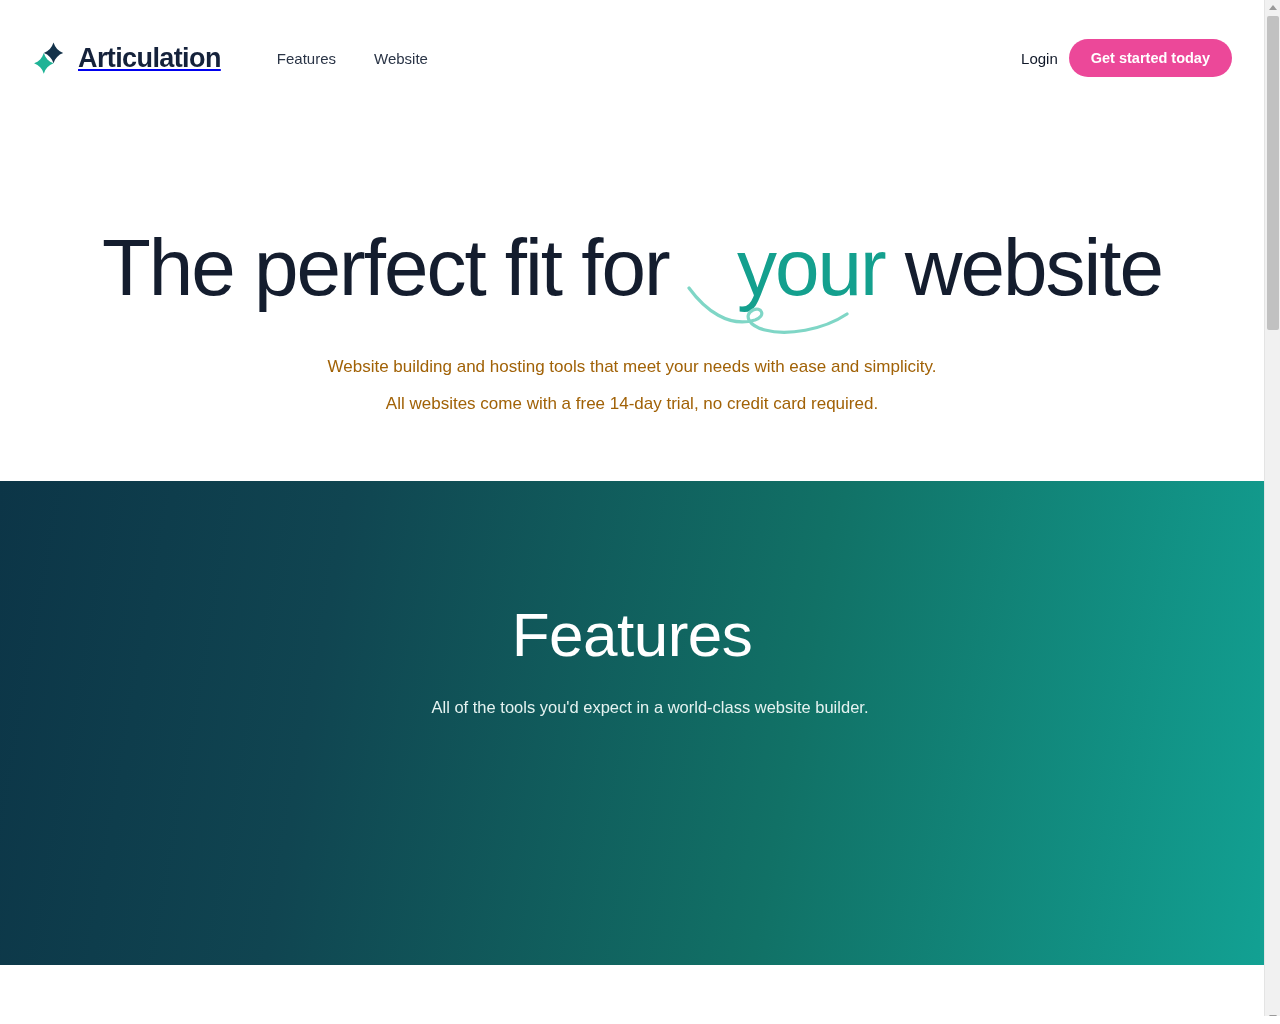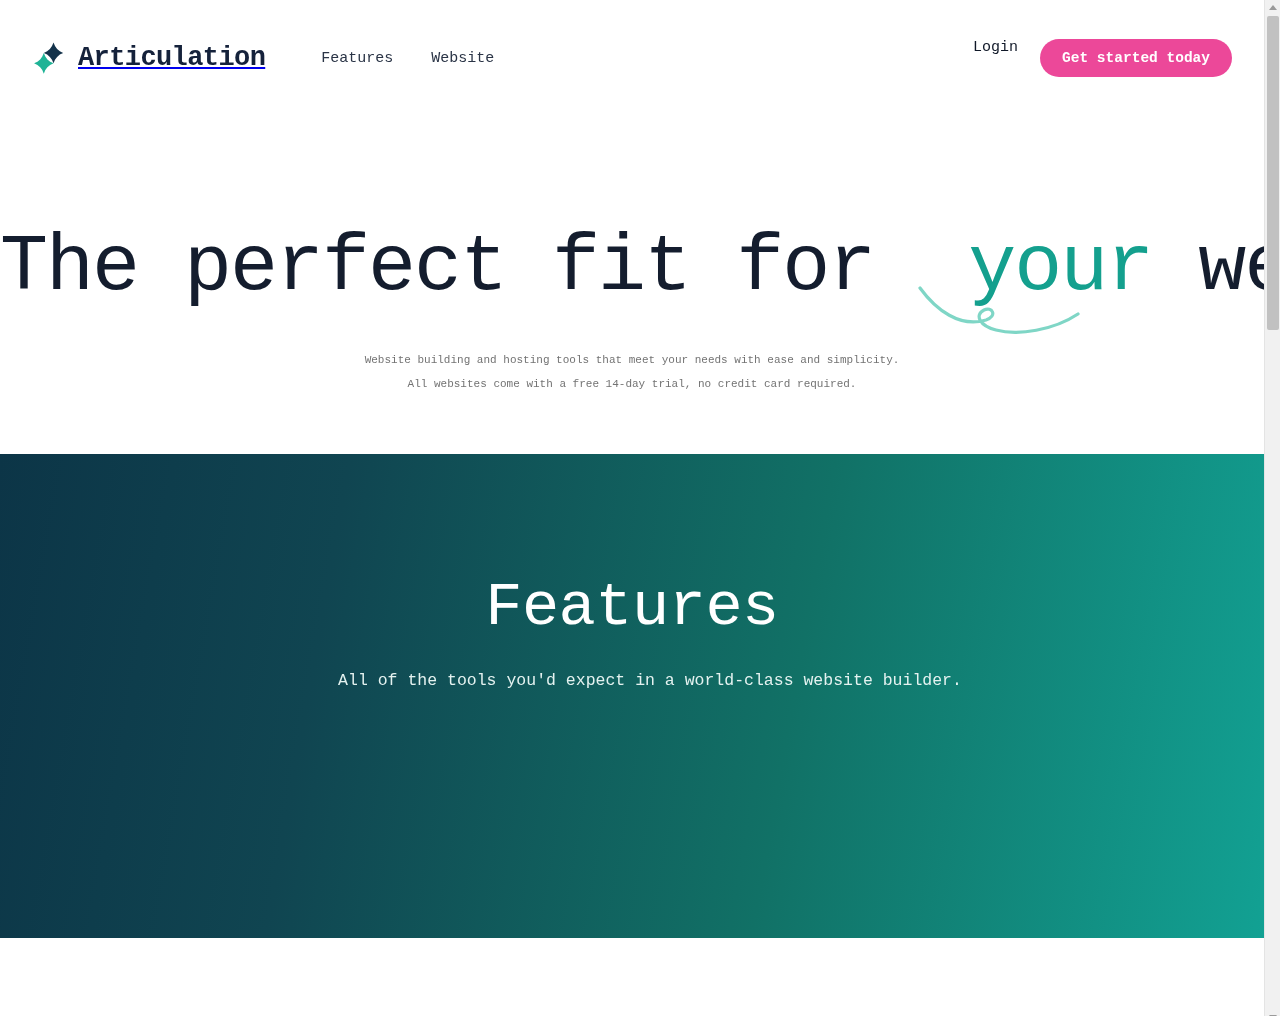--- a/index.html
+++ b/index.html
@@ -6,21 +6,20 @@
   html, body {
     width: 1280px; height: 1024px;
     overflow: hidden;
     font-family: "Liberation Sans", sans-serif;
     background: #ffffff;
   }
   #viewport {
     position: relative;
     width: 1280px; height: 1016px;
     overflow: hidden;
-    font-family: Liberation Mono, monospace;
   }
   #page {
     position: absolute; top: 0; left: 0;
     width: 1264px; height: 1024px;
     overflow: hidden;
     background: #ffffff;
   }
 
   
   .site-header {
@@ -34,21 +33,21 @@
   .brand { display: flex; align-items: center; gap: 10px; }
   .brand-mark { width: 36px; height: 34px; display: block; }
   .brand-name {
     font-size: 27px; font-weight: bold; letter-spacing: -0.6px;
     color: #15223b;
   }
   .nav-links { display: flex; align-items: center; gap: 38px; margin-left: 56px; }
   .nav-link {
     font-size: 15px; color: #2a3446; text-decoration: none; cursor: pointer;
   }
-  .header-right { margin-left: auto; display: flex; align-items: flex-start; gap: 22px; }
+  .header-right { margin-left: auto; display: flex; align-items: center; gap: 11px; }
   .login-link { font-size: 15px; color: #101828; text-decoration: none; cursor: pointer; }
   .cta-button {
     background: #ec4899; color: #ffffff;
     border: none; border-radius: 22px;
     font-size: 14.5px; font-weight: bold;
     padding: 11px 22px; cursor: pointer;
     font-family: inherit;
   }
 
   
@@ -69,22 +68,22 @@
   .hl-wrap { position: relative; display: inline-block; }
   .hl { color: #14a08e; margin-left: 48px; }
   .hl-squiggle {
     position: absolute;
     left: -6px; bottom: -30px;
     width: 172px; height: 58px;
     pointer-events: none;
   }
   .hero-sub {
     margin-top: 40px;
-    font-size: 11px;
-    color: #737373;
+    font-size: 17px;
+    color: #a16207;
     line-height: 2.2;
   }
   .hero-sub-line { display: block; }
   .hero-cta {
     margin-top: 40px;
     display: inline-block;
     background: #111a2b; color: #ffffff;
     border: none; border-radius: 24px;
     font-size: 15px; font-weight: bold;
     padding: 13px 28px; cursor: pointer;

